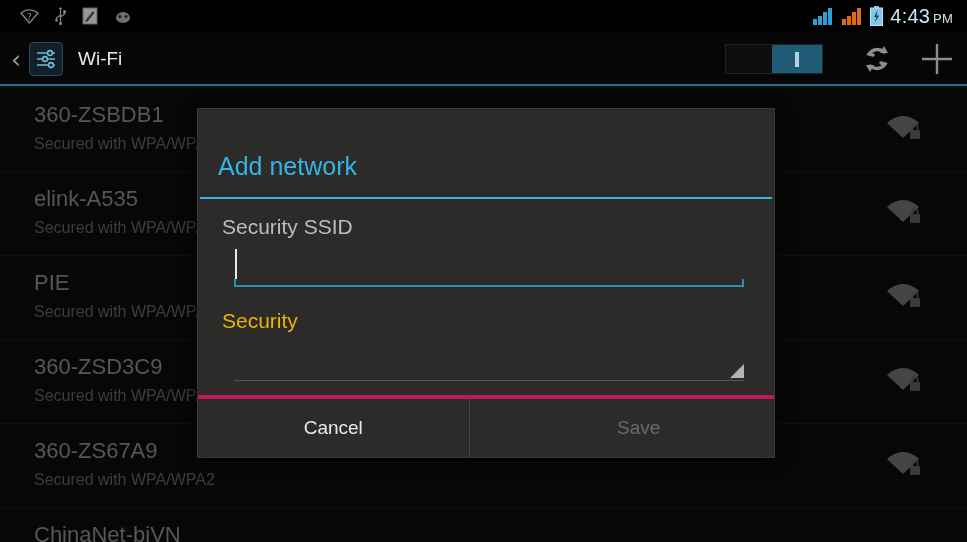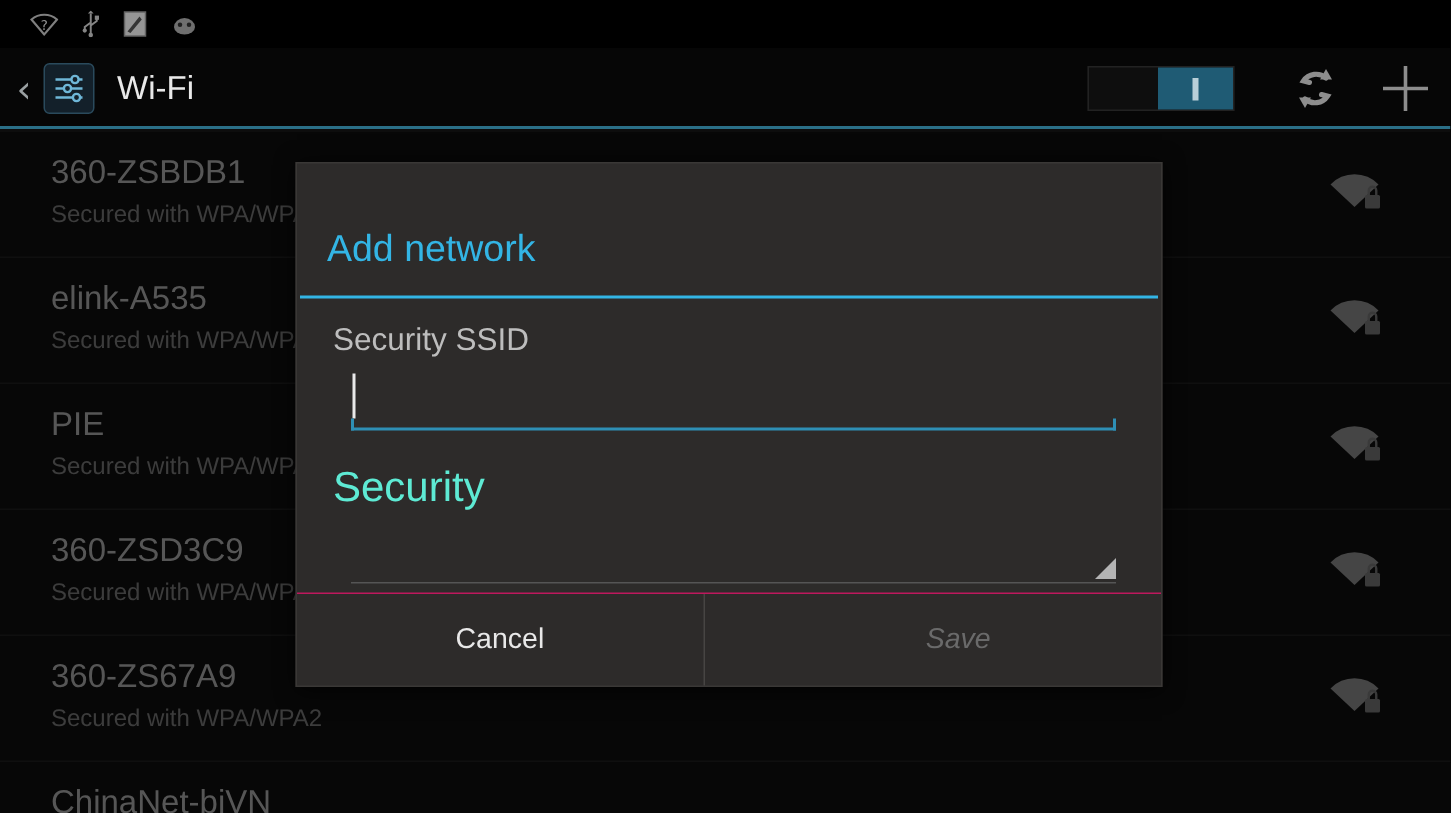--- a/index.html
+++ b/index.html
@@ -30,21 +30,21 @@
   }
   #actionbar::after {
     content:""; position:absolute; left:0; bottom:0; width:967px; height:2px;
     background:#2a6f87;
   }
   .ab-back { margin-left:11px; color:#9aa0a2; font-size:25px; line-height:1;
              font-family:"DejaVu Sans", sans-serif; }
   .ab-appicon { width:34px; height:34px; margin-left:8px; border-radius:4px;
                 background:#13202a; border:1px solid #2a4a5c;
                 display:flex; align-items:center; justify-content:center; }
-  .ab-title { margin-left:15px; color:#e8e8e8; font-size:22px; }
+  .ab-title { margin-left:15px; color:#e8e8e8; font-size:19px; }
   .ab-right { position:absolute; right:0; top:0; height:54px;
               display:flex; align-items:center; }
   .ab-switch { position:relative; width:98px; height:30px; margin-right:24px;
                background:#0e0e0e; border:1px solid #222; }
   .ab-switch .thumb { position:absolute; right:0; top:0; width:50px; height:28px;
                background:#1f5b74; display:flex; align-items:center; justify-content:center; }
   .ab-switch .thumb span { display:block; width:4px; height:15px; background:#b9cfd8; }
   .ab-icobtn { width:60px; height:54px; display:flex; align-items:center;
                justify-content:center; }
 
@@ -76,33 +76,33 @@
   .ssid-input .caret { position:absolute; left:1px; top:2px; width:2px;
                        height:30px; background:#e9e9e9; }
   .ssid-input .underline { position:absolute; left:0; right:0; bottom:0;
                        height:2px; background:#2e8fb5; }
   .ssid-input .underline::before, .ssid-input .underline::after {
       content:""; position:absolute; bottom:0; width:2px; height:8px;
       background:#2e8fb5; }
   .ssid-input .underline::before { left:0; }
   .ssid-input .underline::after  { right:0; }
 
-  .sec-label { color:#5eead4; font-size:28px; margin:22px 0 6px 0; }
+  .sec-label { color:#eab308; font-size:21px; margin:22px 0 6px 0; }
   .spinner { position:relative; height:42px; margin-left:12px;
              border-bottom:1px solid #555; }
   .spinner .val { color:#e4e4e4; font-size:21px; padding-top:4px; }
   .spinner .arrow { position:absolute; right:0; bottom:2px; width:0; height:0;
              border-left:14px solid transparent; border-bottom:14px solid #b4b4b4; }
 
   .dlg-buttons { position:absolute; left:0; bottom:0; width:100%; height:62px;
-             border-top:1px solid #be185d; display:flex;gap:34px; }
+             border-top:4px solid #be185d; display:flex;gap:34px; }
   .dlg-buttons .btn { flex:1; display:flex; align-items:center;
              justify-content:center; font-size:19px; }
   .dlg-buttons .cancel { color:#e8e8e8; border-right:1px solid #474543; }
-  .dlg-buttons .save   { color:#6a6a6a;font-style:italic; }
+  .dlg-buttons .save   { color:#6a6a6a; }
 </style>
 </head>
 <body>
 
 <div id="screen">
 
   <div id="statusbar">
     <div class="sb-left">
       <svg class="sb-ico" width="19" height="17" viewBox="0 0 19 17">
         <path d="M9.5 15 L1 5 A13 13 0 0 1 18 5 Z" fill="none" stroke="#b0b0b0" stroke-width="1.4"></path>
@@ -117,20 +117,42 @@
       </svg>
       <svg class="sb-ico" width="16" height="18" viewBox="0 0 16 18">
         <rect x="1" y="1" width="14" height="16" fill="#cfcfcf" stroke="#8a8a8a"></rect>
         <path d="M3 14 L11 4 L12.5 6 L5 15 Z" fill="#4a4a4a"></path>
       </svg>
       <svg class="sb-ico" width="20" height="15" viewBox="0 0 20 15">
         <path d="M3 9 a7 6 0 0 1 14 0 a7 5 0 0 1 -14 0 z" fill="#9a9a9a"></path>
         <circle cx="7" cy="7.5" r="1.5" fill="#2b2b2b"></circle>
         <circle cx="13" cy="7.5" r="1.5" fill="#2b2b2b"></circle>
       </svg>
+    </div>
+    <div class="sb-right">
+      <svg width="22" height="18" viewBox="0 0 22 18">
+        <rect x="1" y="12" width="4" height="6" fill="#2f9fd4"></rect>
+        <rect x="6" y="9" width="4" height="9" fill="#2f9fd4"></rect>
+        <rect x="11" y="5" width="4" height="13" fill="#2f9fd4"></rect>
+        <rect x="16" y="1" width="4" height="17" fill="#2f9fd4"></rect>
+      </svg>
+      <svg width="22" height="18" viewBox="0 0 22 18">
+        <rect x="1" y="12" width="4" height="6" fill="#e86a10"></rect>
+        <rect x="6" y="9" width="4" height="9" fill="#e86a10"></rect>
+        <rect x="11" y="5" width="4" height="13" fill="#e86a10"></rect>
+        <rect x="16" y="1" width="4" height="17" fill="#e86a10"></rect>
+      </svg>
+      <svg width="13" height="20" viewBox="0 0 13 20">
+        <rect x="4" y="0" width="5" height="2" fill="#7fc7e8"></rect>
+        <rect x="0.5" y="2" width="12" height="17.5" fill="#7fc7e8" stroke="#bfe3f4"></rect>
+        <path d="M7.5 4 L4 11 h2.2 L5 16.5 L9 9.5 H6.6 Z" fill="#13485e"></path>
+      </svg>
+      <div class="sb-clock">
+        <span>4:43</span><span class="ampm">PM</span>
+      </div>
     </div>
   </div>
 
   <div id="actionbar">
     <div class="ab-back">‹</div>
     <div class="ab-appicon">
       <svg width="24" height="22" viewBox="0 0 24 22">
         <path d="M3 5 h11 M18 5 h3 M3 11 h6 M13 11 h8 M3 17 h12 M19 17 h2" stroke="#6fb7d8" stroke-width="1.6" fill="none"></path>
         <circle cx="16" cy="5" r="2.4" fill="none" stroke="#6fb7d8" stroke-width="1.6"></circle>
         <circle cx="11" cy="11" r="2.4" fill="none" stroke="#6fb7d8" stroke-width="1.6"></circle>

